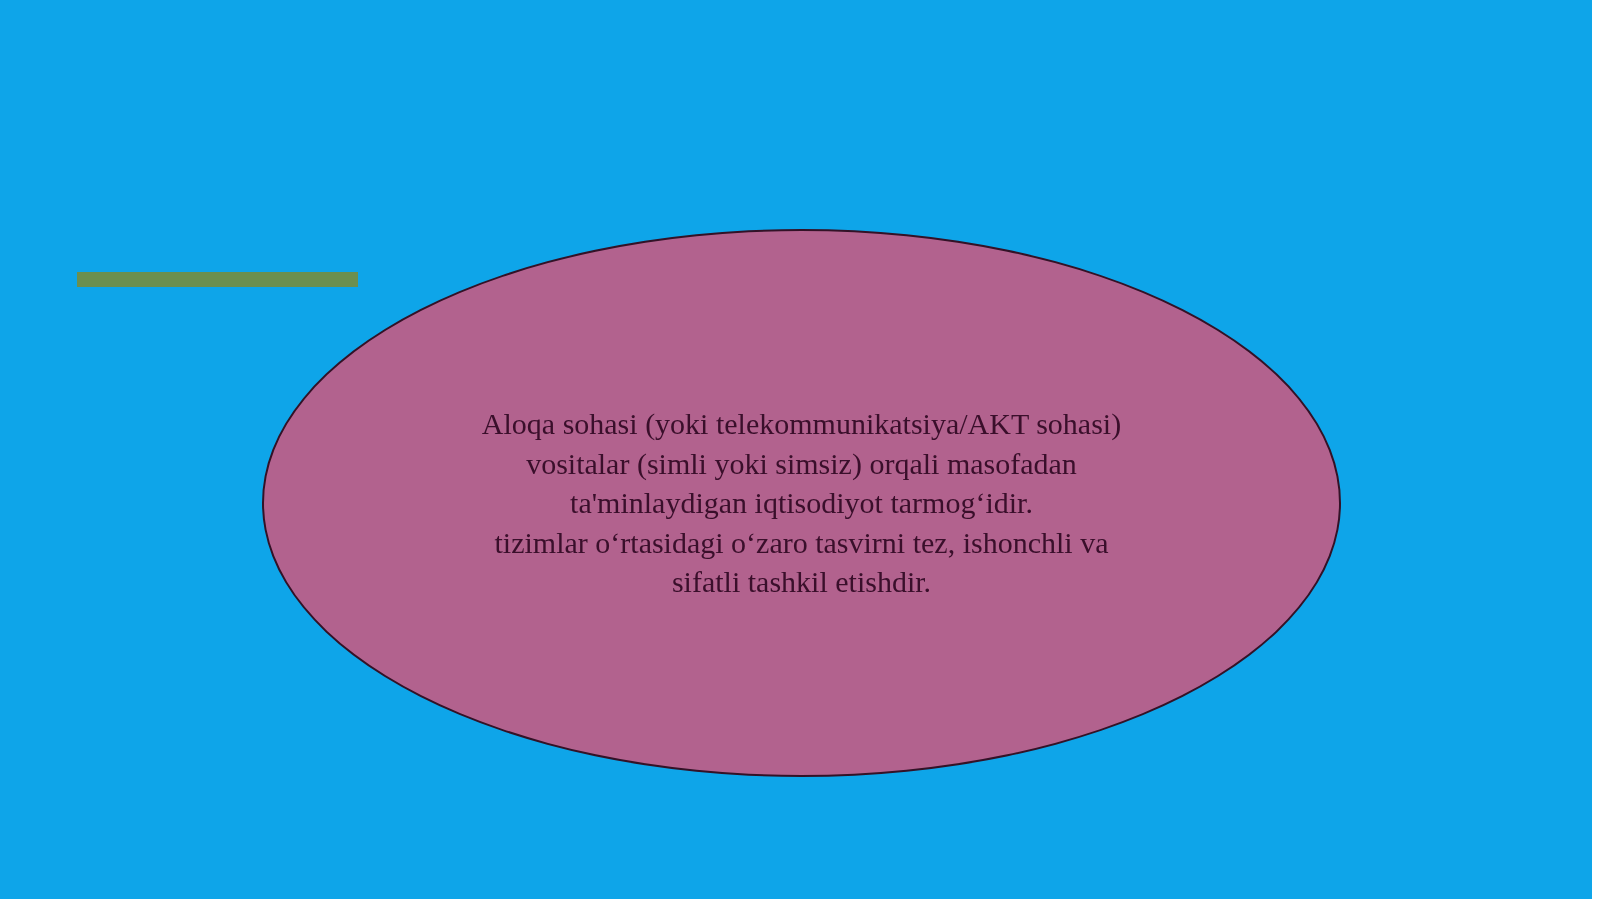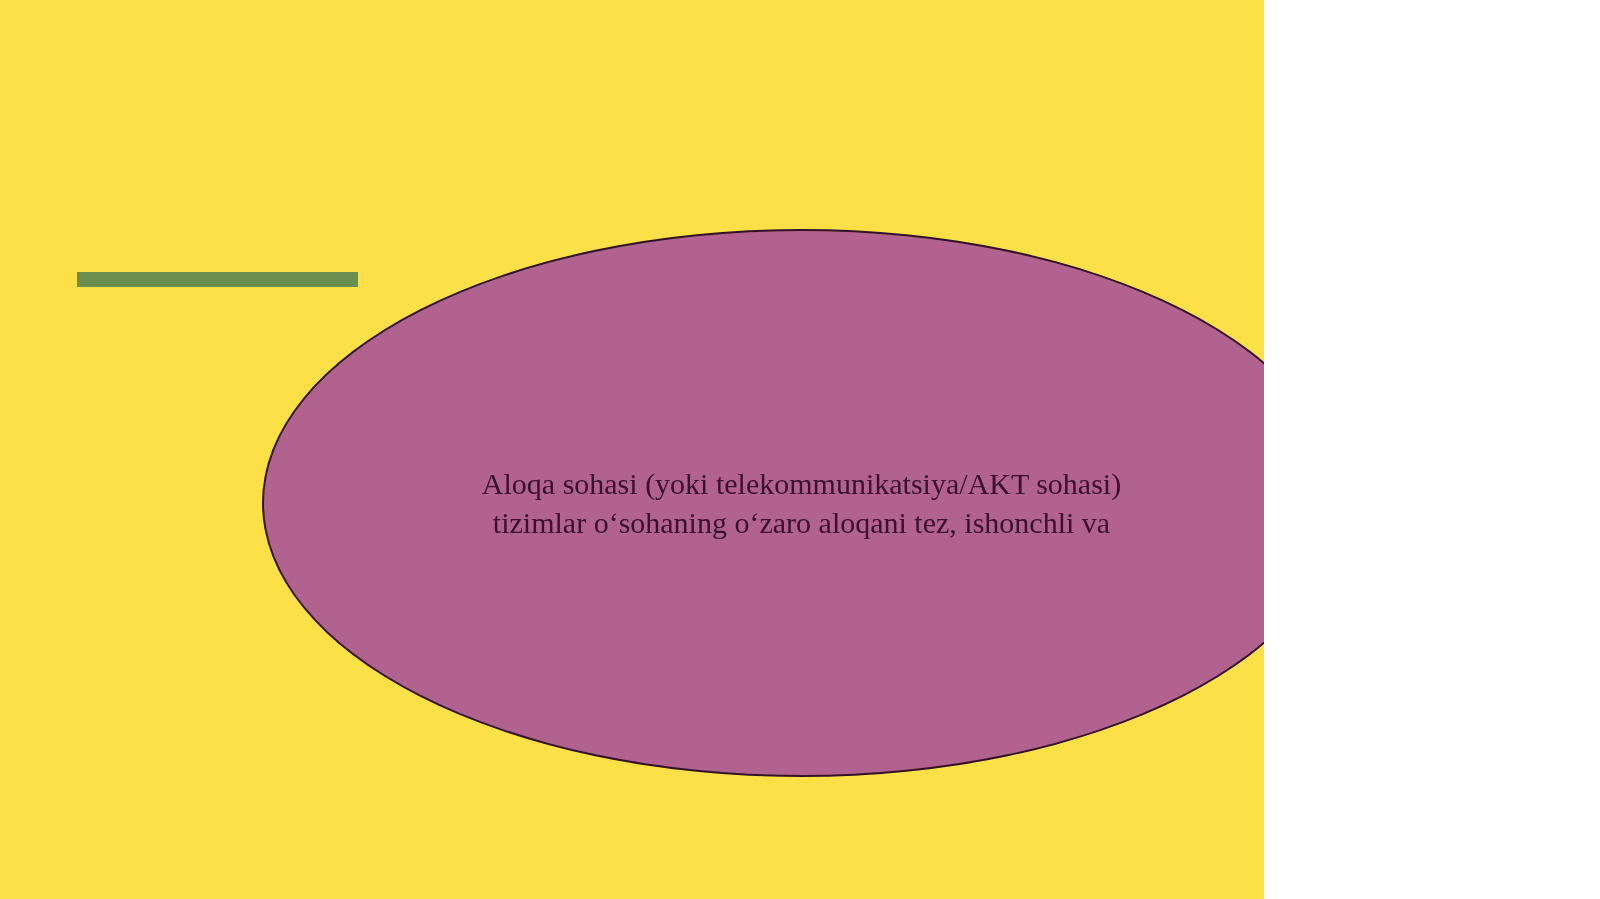--- a/index.html
+++ b/index.html
@@ -3,23 +3,23 @@
 <meta charset="utf-8">
 <style>
   html, body {
     margin: 0;
     padding: 0;
     background: #ffffff;
     font-family: "Liberation Serif", "DejaVu Serif", serif;
   }
   .slide {
     position: relative;
-    width: 1264px;
+    width: 1592px;
     height: 899px;
-    background: #fde047;
+    background: #0ea5e9;
     overflow: hidden;
     font-family: Liberation Serif, serif;
   }
   .accent-bar {
     position: absolute;
     left: 77px;
     top: 272px;
     width: 281px;
     height: 15px;
     background: #6b8f4f; 
@@ -53,18 +53,21 @@
 <body>
 
 <div class="slide">
 
   <div class="accent-bar" data-bind-style="background-color:slide.accent_bar.color" style="background-color: rgb(107, 143, 79);"></div>
 
   <div class="definition-ellipse" data-bind-style="background-color:slide.ellipse.fill_color" style="background-color: rgb(178, 98, 142);">
 
     <div class="ellipse-text" data-bind-style="color:slide.ellipse.text_color" style="color: rgb(58, 15, 43);">
       <div class="ellipse-text-line" data-bind="slide.ellipse.lines.0">Aloqa sohasi (yoki telekommunikatsiya/AKT sohasi)</div>
-      <div class="ellipse-text-line" data-bind="slide.ellipse.lines.6">tizimlar o‘sohaning o‘zaro aloqani tez, ishonchli va</div>
+      <div class="ellipse-text-line" data-bind="slide.ellipse.lines.2">vositalar (simli yoki simsiz) orqali masofadan</div>
+      <div class="ellipse-text-line" data-bind="slide.ellipse.lines.4">ta'minlaydigan iqtisodiyot tarmog‘idir.</div>
+      <div class="ellipse-text-line" data-bind="slide.ellipse.lines.6">tizimlar o‘rtasidagi o‘zaro tasvirni tez, ishonchli va</div>
+      <div class="ellipse-text-line" data-bind="slide.ellipse.lines.7">sifatli tashkil etishdir.</div>
     </div>
 
   </div>
 
 </div>
 
 </body></html>

